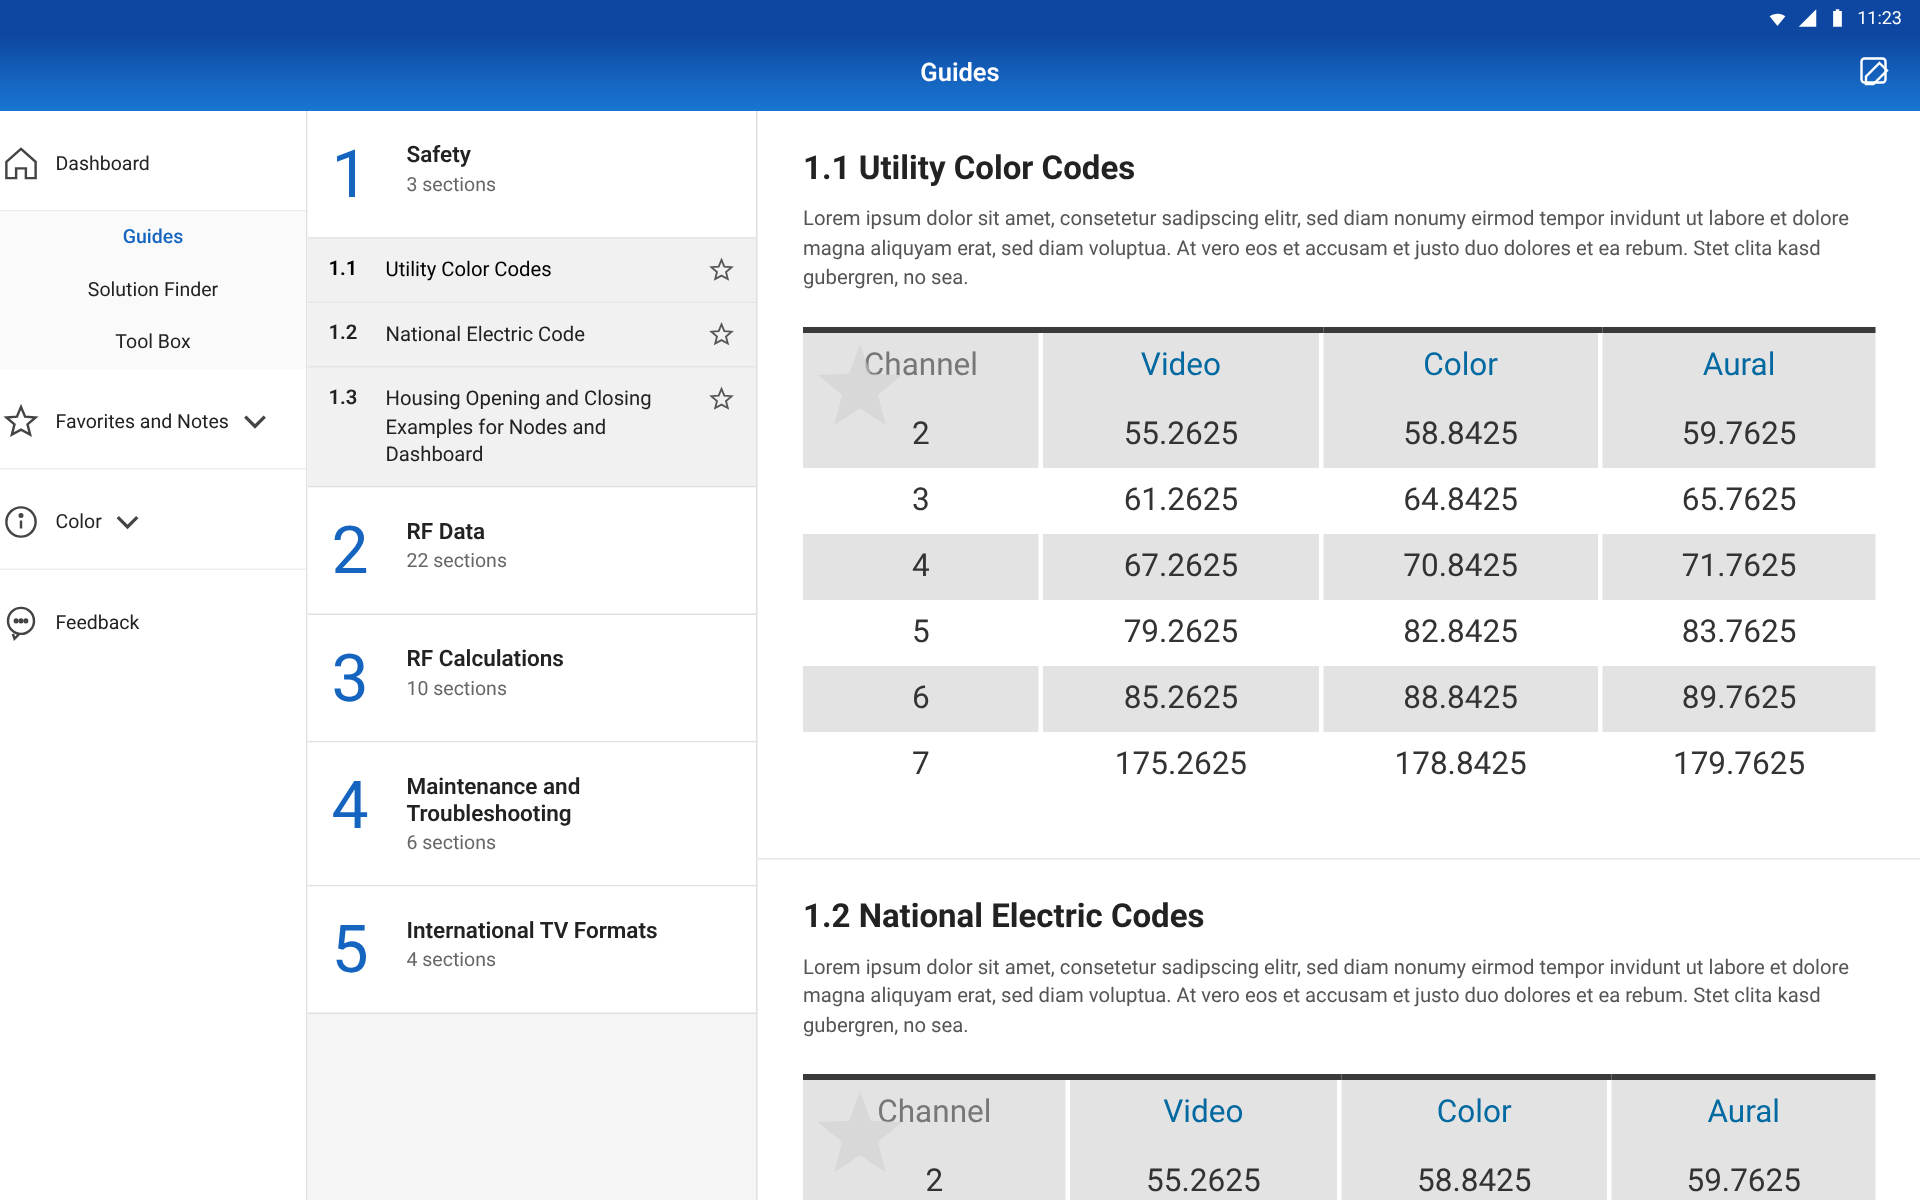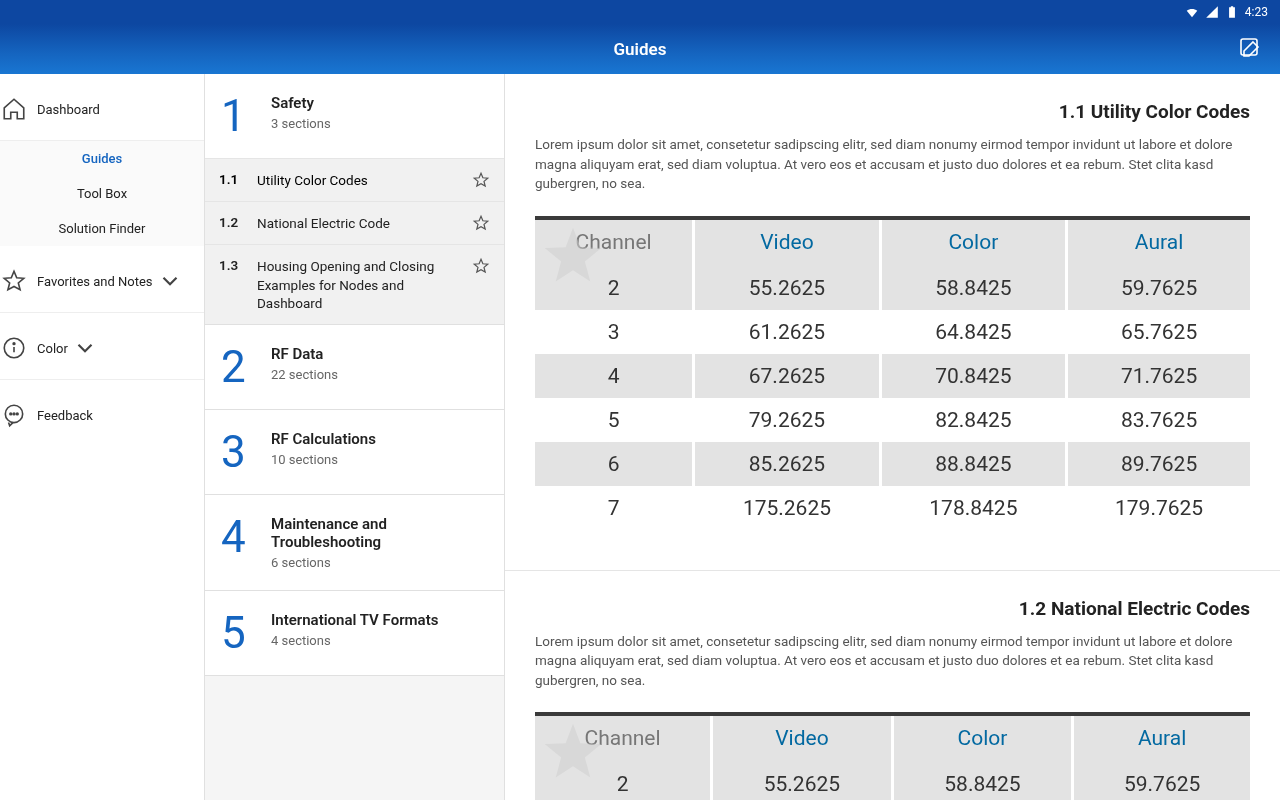--- a/index.html
+++ b/index.html
@@ -57,21 +57,21 @@
     padding: 12px 14px; background: #f1f1f1; border-top: 1px solid #e5e5e5;
     font-size: 13.5px; cursor: pointer;
   }
   .section-row.active { color: #000000; }
   .section-row .num { font-weight: 600; min-width: 24px; }
   .section-row .txt { flex: 1; line-height: 1.35; padding-right: 4px; }
   .section-row .star { width: 18px; height: 18px; stroke: #555; fill: none; stroke-width: 1.6; }
 
   
   .article { padding: 26px 30px 40px; border-bottom: 1px solid #e5e5e5; }
-  .article h2 { font-size: 19px; font-weight: 700; margin-bottom: 12px; text-align: right; }
+  .article h2 { font-size: 22px; font-weight: 700; margin-bottom: 12px; }
   .article p { font-size: 13.5px; color: #555; line-height: 1.45; margin-bottom: 22px; }
   .tbl-wrap { position: relative; }
   .wm-star {
     position: absolute; left: 4px; top: 6px; width: 68px; height: 68px;
     fill: #d0d0d0; opacity: .55; z-index: 2; pointer-events: none;
   }
   table { width: 100%; border-collapse: collapse; font-size: 21px; position: relative; z-index: 1; }
   thead tr { background: #e3e3e3; }
   thead th {
     border-top: 4px solid #3a3a3a; padding: 10px 0 12px; font-weight: 400;
@@ -93,21 +93,21 @@
 <div class="statusbar">
   <svg viewBox="0 0 24 24">
       <path d="M12 21l9-11c-5-4-13-4-18 0l9 11z"></path>
     </svg>
   <svg viewBox="0 0 24 24">
       <path d="M2 22h20V2z"></path>
     </svg>
   <svg viewBox="0 0 24 24">
       <path d="M7 4h3V2h4v2h3v18H7z"></path>
     </svg>
-  <span>4:23</span>
+  <span>11:23</span>
 </div>
 
 <div class="header">
   <span>Guides</span>
   <span class="edit">
     <svg viewBox="0 0 24 24">
       <rect x="3" y="3" width="16" height="16" rx="2"></rect>
         <path d="M15 6l5 5-9 9H6v-5z"></path>
     </svg>
   </span>
@@ -117,22 +117,22 @@
 
   <div class="col-nav">
     <div class="nav-item">
       <svg viewBox="0 0 24 24">
           <path d="M3 11l9-8 9 8v10h-6v-6H9v6H3z"></path>
         </svg>
       <span class="lbl">Dashboard</span>
     </div>
     <div class="sublist">
       <div class="sub-item active">Guides</div>
+      <div class="sub-item">Solution Finder</div>
       <div class="sub-item">Tool Box</div>
-      <div class="sub-item">Solution Finder</div>
     </div>
     <div class="nav-item">
       <svg viewBox="0 0 24 24">
           <path d="M12 3l2.5 6 6.5.5-5 4.3 1.6 6.2L12 17l-5.6 3 1.6-6.2-5-4.3 6.5-.5z"></path>
         </svg>
       <span class="lbl">
         <span>Favorites and Notes</span>
         <svg class="chev" viewBox="0 0 24 24">
             <path d="M6 9l6 6 6-6" stroke="#444" fill="none" stroke-width="2"></path>
           </svg>

